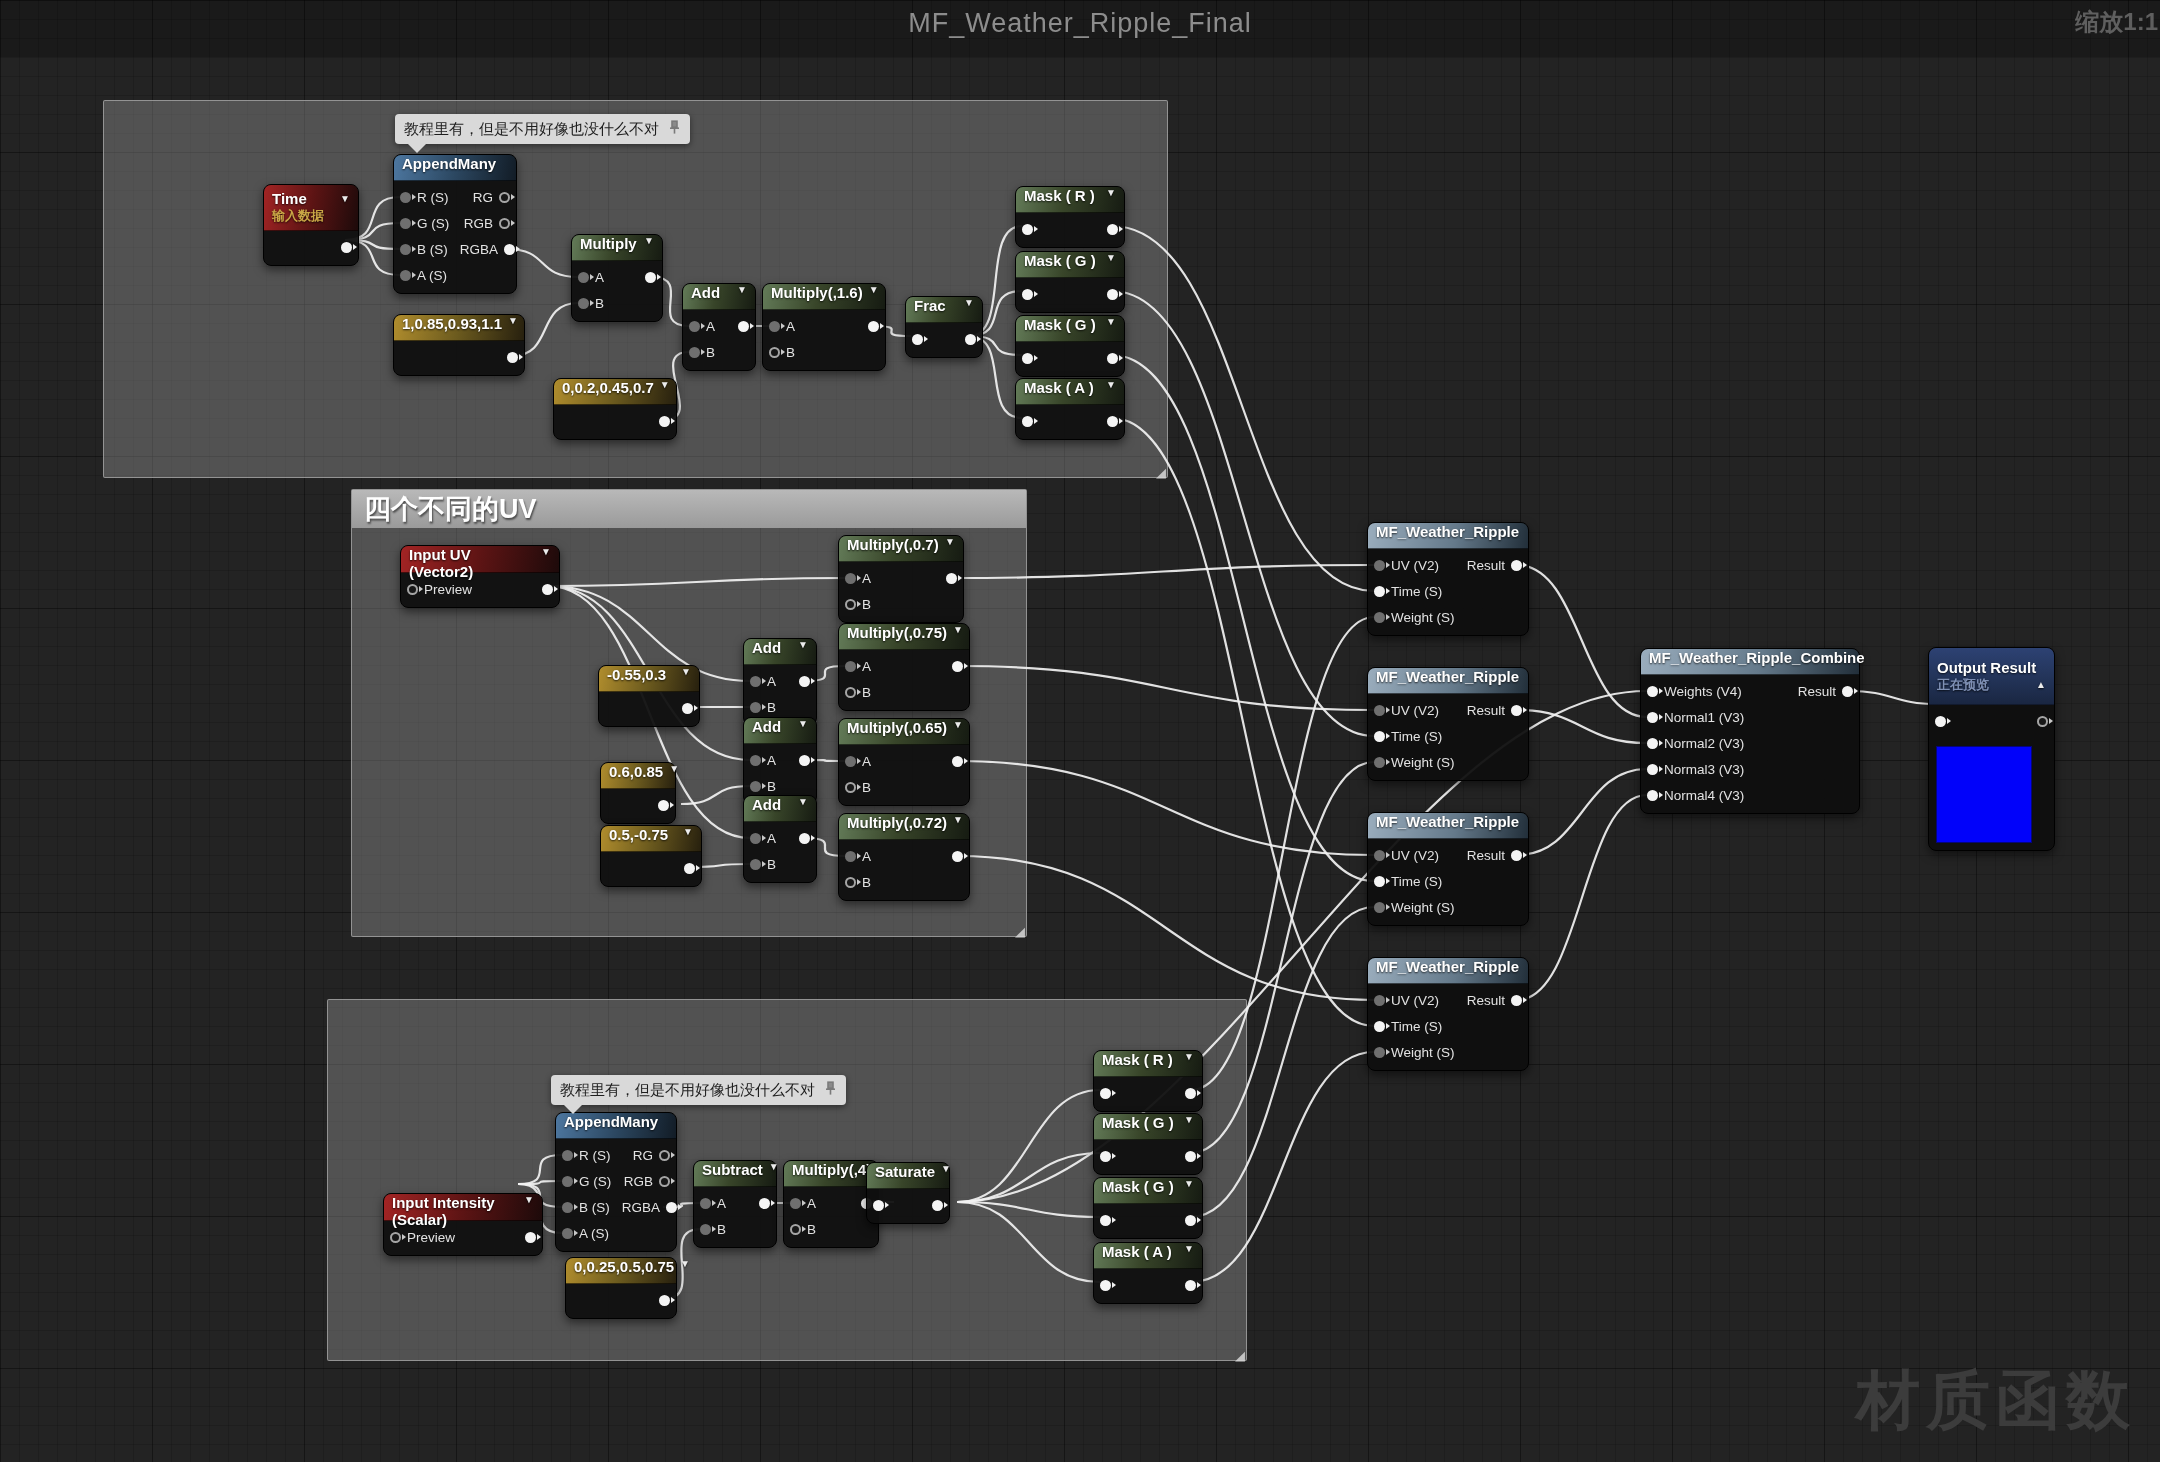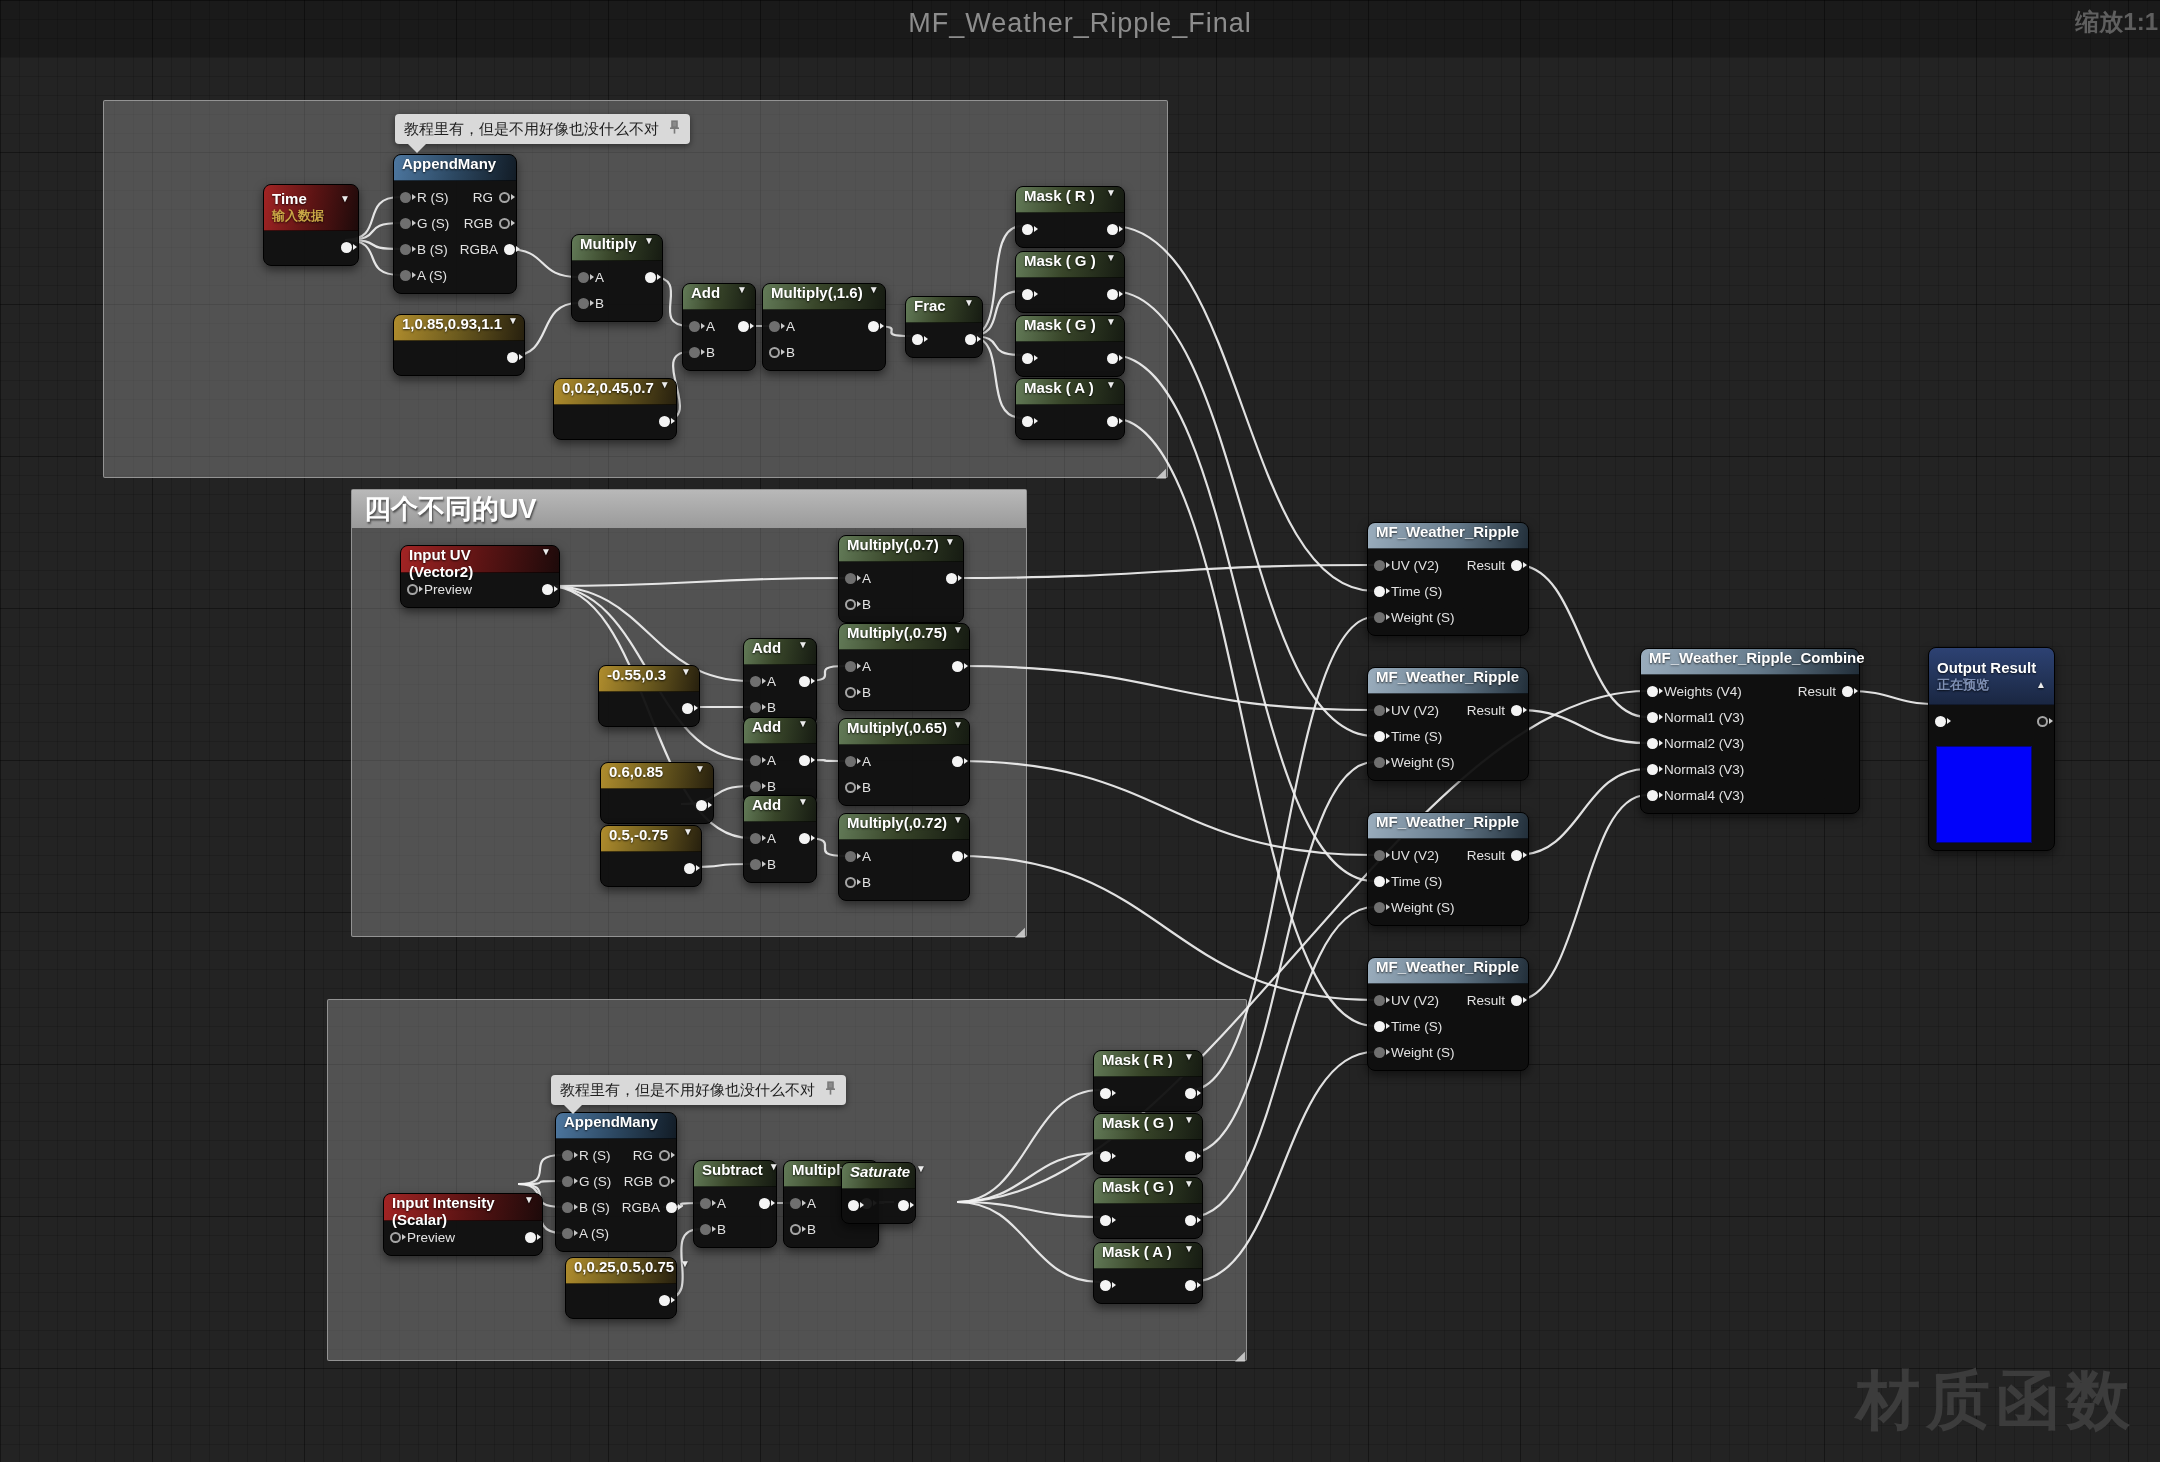--- a/index.html
+++ b/index.html
@@ -436,21 +436,21 @@
           <span class="grow">-0.55,0.3</span>
           <span class="tri">▼</span>
         </div>
         <div class="nbody">
           <div class="nrow">
             <span class="grow"></span>
             <span class="pin white"></span>
           </div>
         </div>
       </div>
-      <div class="node" style="left: 600px; top: 762px; width: 114px;">
+      <div class="node" style="left: 600px; top: 762px; width: 76px;">
         <div class="nhead hd-const">
           <span class="grow">0.6,0.85</span>
           <span class="tri">▼</span>
         </div>
         <div class="nbody">
           <div class="nrow">
             <span class="grow"></span>
             <span class="pin white"></span>
           </div>
         </div>
@@ -614,21 +614,21 @@
             <span class="grow"></span>
             <span class="pin white"></span>
           </div>
           <div class="nrow">
             <span class="pin ring"></span>
             <span class="plabel">B</span>
             <span class="grow"></span>
           </div>
         </div>
       </div>
-      <div class="node" style="left: 841px; top: 1162px; width: 75px; font-style: italic;">
+      <div class="node" style="left: 866px; top: 1162px; width: 84px;">
         <div class="nhead hd-math">
           <span class="grow">Saturate</span>
           <span class="tri">▼</span>
         </div>
         <div class="nbody">
           <div class="nrow">
             <span class="pin white"></span>
             <span class="grow"></span>
             <span class="pin white"></span>
           </div>

